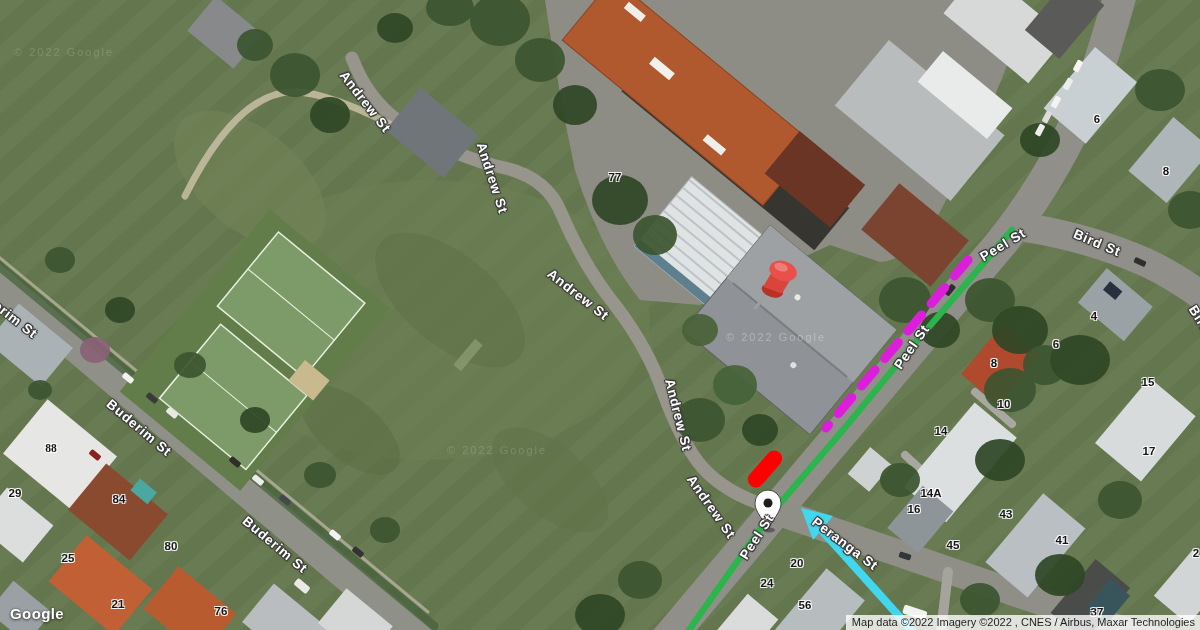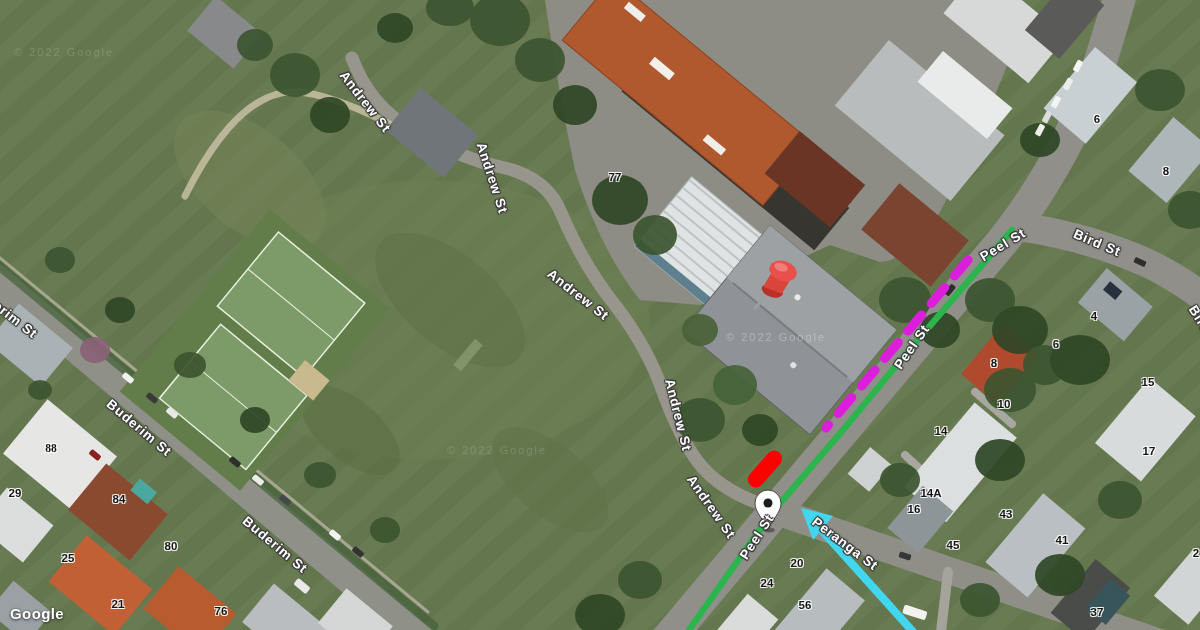--- a/index.html
+++ b/index.html
@@ -273,14 +273,15 @@
       <div class="house-num" style="left: 1062px; top: 541px;">41</div>
       <div class="house-num" style="left: 950px; top: 546px; padding-left: 6px;">45</div>
       <div class="house-num" style="left: 1196px; top: 554px;">2</div>
       <div class="house-num" style="left: 797px; top: 564px;">20</div>
       <div class="house-num" style="left: 767px; top: 584px; text-align: right;">24</div>
       <div class="house-num" style="left: 805px; top: 606px;">56</div>
       <div class="house-num" style="left: 1097px; top: 613px;">37</div>
     </div>
 
 <div id="google-logo">Google</div>
+<div id="attribution">Map data ©2022 Imagery ©2022 , CNES / Airbus, Maxar Technologies</div>
 
 </div>
 
 </body></html>

